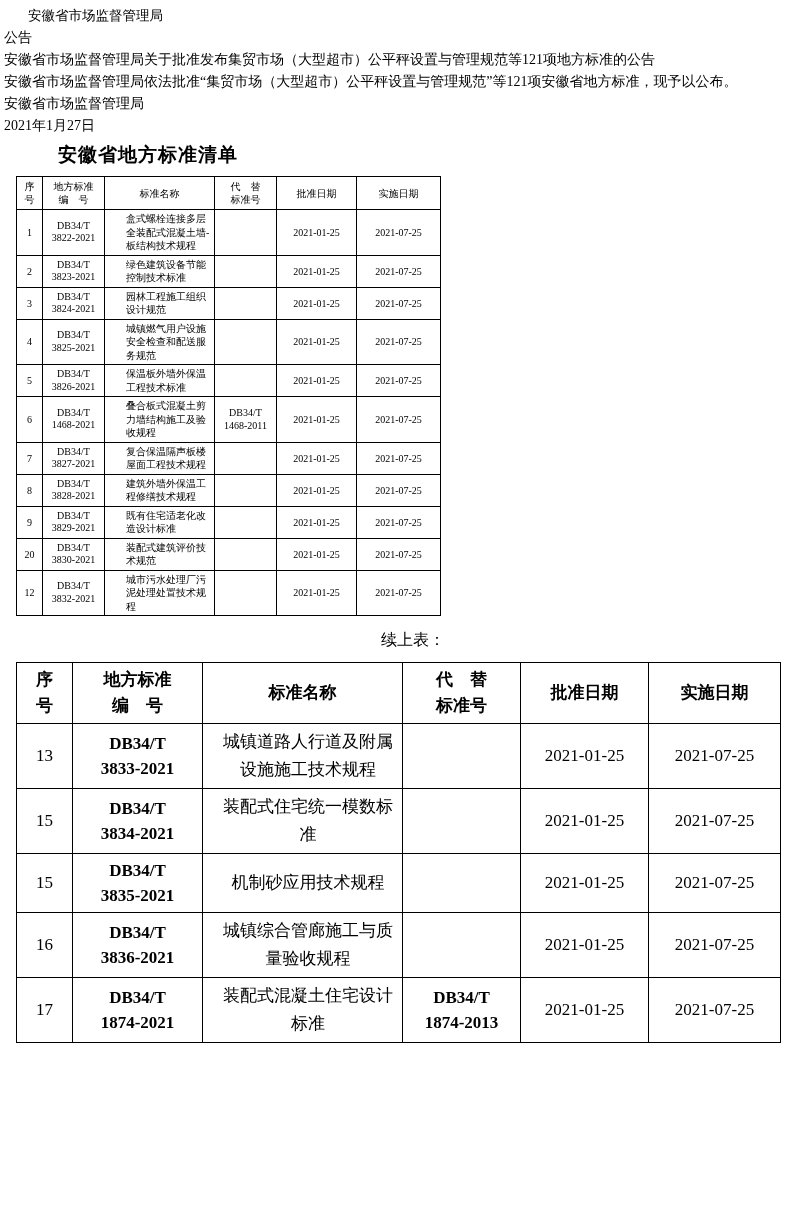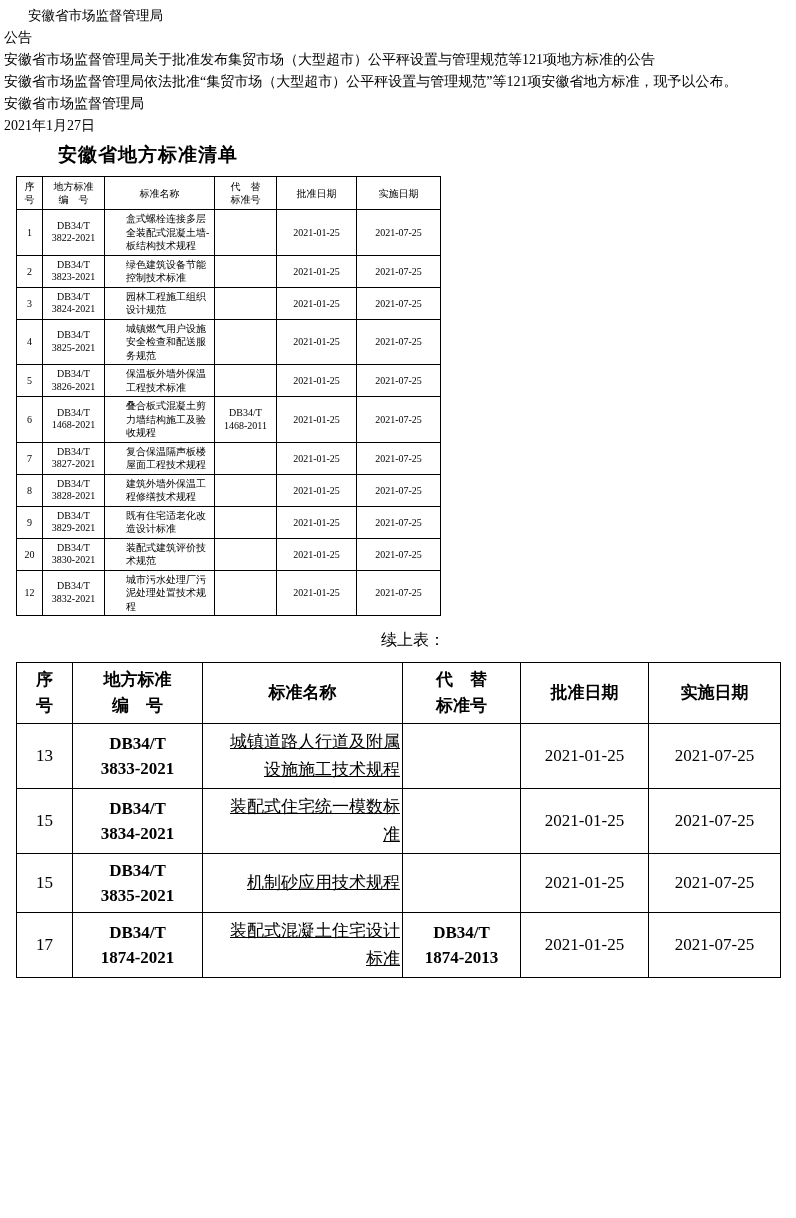--- a/index.html
+++ b/index.html
@@ -95,24 +95,23 @@
   .tbl-large th, .tbl-large td {
     border: 1px solid #000;
     font-size: 17px;
     line-height: 26px;
     text-align: center;
     vertical-align: middle;
     padding: 4px 2px;
   }
   .tbl-large th { font-weight: bold; }
   .tbl-large td.name {
-    text-align: right;
+    text-align: center;
     padding-left: 13px;
     line-height: 28px;
-    text-decoration: underline;
   }
   .tbl-large td.code, .tbl-large td.rep {
     font-weight: bold;
     line-height: 25px;
   }
   .lcol-no   { width: 56px; }
   .lcol-code { width: 130px; }
   .lcol-name { width: 200px; }
   .lcol-rep  { width: 118px; }
   .lcol-appr { width: 128px; }
@@ -346,20 +345,31 @@
           <td class="code">
             <div>DB34/T</div>
             <div>3835-2021</div>
           </td>
           <td class="name">机制砂应用技术规程</td>
           <td class="rep"></td>
           <td>2021-01-25</td>
           <td>2021-07-25</td>
         </tr>
         <tr>
+          <td>16</td>
+          <td class="code">
+            <div>DB34/T</div>
+            <div>3836-2021</div>
+          </td>
+          <td class="name">城镇综合管廊施工与质量验收规程</td>
+          <td class="rep"></td>
+          <td>2021-01-25</td>
+          <td>2021-07-25</td>
+        </tr>
+        <tr>
           <td>17</td>
           <td class="code">
             <div>DB34/T</div>
             <div>1874-2021</div>
           </td>
           <td class="name">装配式混凝土住宅设计标准</td>
           <td class="rep">
             <div>DB34/T</div>
             <div>1874-2013</div>
           </td>

